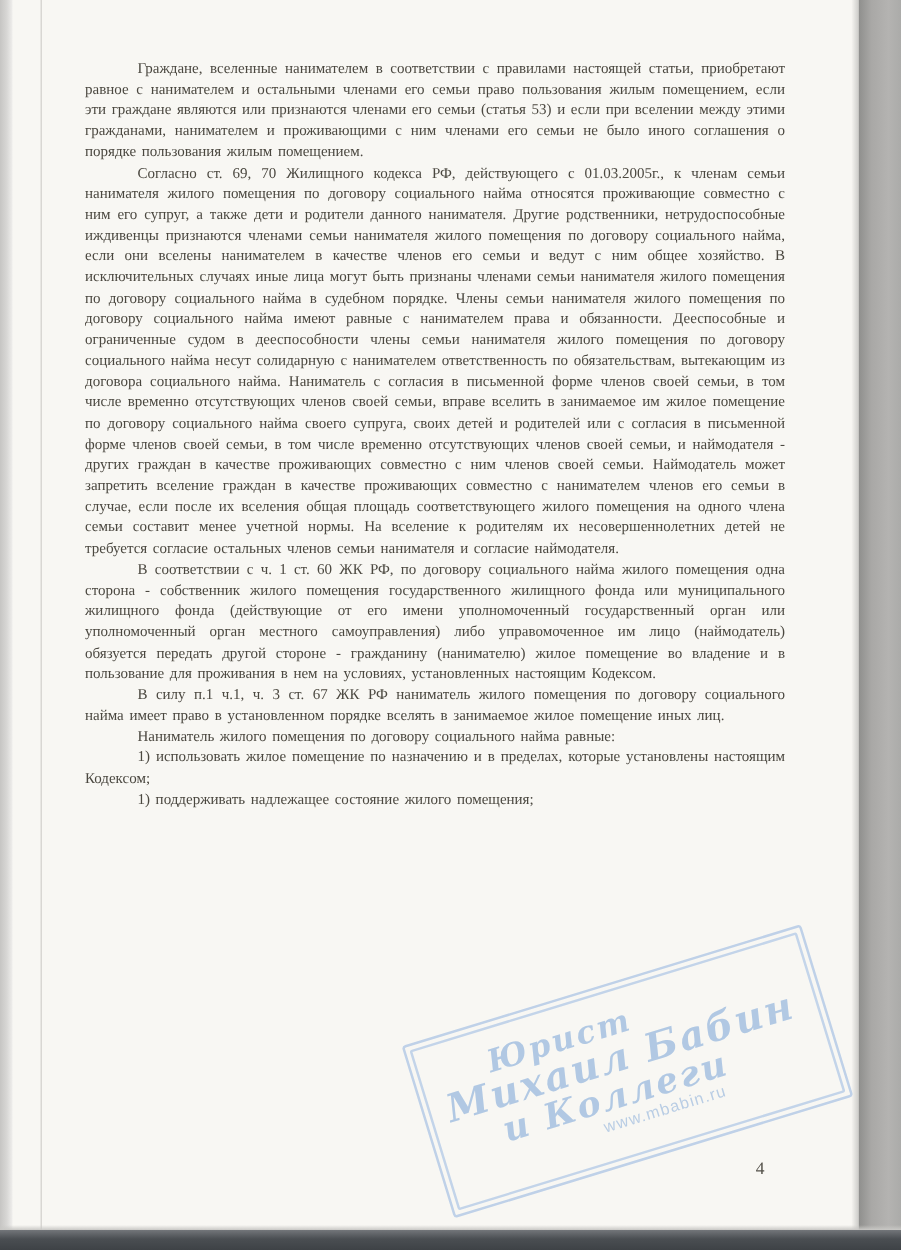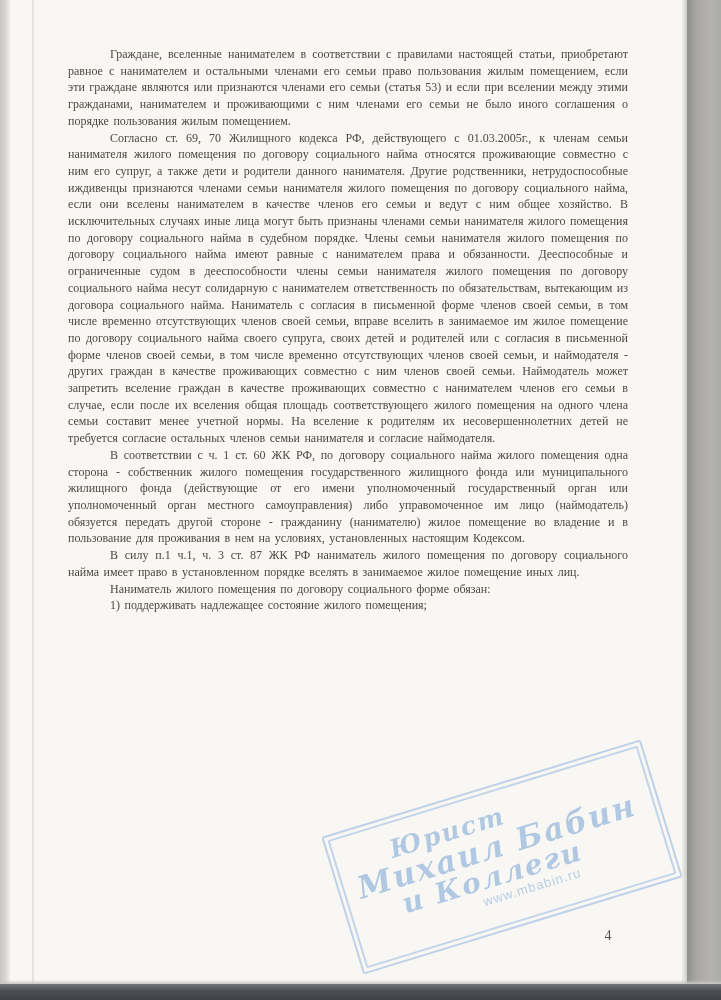--- a/index.html
+++ b/index.html
@@ -93,22 +93,23 @@
       <div class="stamp-name">Михаил Бабин</div>
       <div class="stamp-colleagues">и Коллеги</div>
       <div class="stamp-url">www.mbabin.ru</div>
     </div>
   </div>
 
   <div class="text-block">
     <p>Граждане, вселенные нанимателем в соответствии с правилами настоящей статьи, приобретают равное с нанимателем и остальными членами его семьи право пользования жилым помещением, если эти граждане являются или признаются членами его семьи (статья 53) и если при вселении между этими гражданами, нанимателем и проживающими с ним членами его семьи не было иного соглашения о порядке пользования жилым помещением.</p>
     <p>Согласно ст. 69, 70 Жилищного кодекса РФ, действующего с 01.03.2005г., к членам семьи нанимателя жилого помещения по договору социального найма относятся проживающие совместно с ним его супруг, а также дети и родители данного нанимателя. Другие родственники, нетрудоспособные иждивенцы признаются членами семьи нанимателя жилого помещения по договору социального найма, если они вселены нанимателем в качестве членов его семьи и ведут с ним общее хозяйство. В исключительных случаях иные лица могут быть признаны членами семьи нанимателя жилого помещения по договору социального найма в судебном порядке. Члены семьи нанимателя жилого помещения по договору социального найма имеют равные с нанимателем права и обязанности. Дееспособные и ограниченные судом в дееспособности члены семьи нанимателя жилого помещения по договору социального найма несут солидарную с нанимателем ответственность по обязательствам, вытекающим из договора социального найма. Наниматель с согласия в письменной форме членов своей семьи, в том числе временно отсутствующих членов своей семьи, вправе вселить в занимаемое им жилое помещение по договору социального найма своего супруга, своих детей и родителей или с согласия в письменной форме членов своей семьи, в том числе временно отсутствующих членов своей семьи, и наймодателя - других граждан в качестве проживающих совместно с ним членов своей семьи. Наймодатель может запретить вселение граждан в качестве проживающих совместно с нанимателем членов его семьи в случае, если после их вселения общая площадь соответствующего жилого помещения на одного члена семьи составит менее учетной нормы. На вселение к родителям их несовершеннолетних детей не требуется согласие остальных членов семьи нанимателя и согласие наймодателя.</p>
     <p>В соответствии с ч. 1 ст. 60 ЖК РФ,  по договору социального найма жилого помещения одна сторона - собственник жилого помещения государственного жилищного фонда или муниципального жилищного фонда (действующие от его имени уполномоченный государственный орган или уполномоченный орган местного самоуправления) либо управомоченное им лицо (наймодатель) обязуется передать другой стороне - гражданину (нанимателю) жилое помещение во владение и в пользование для проживания в нем на условиях, установленных настоящим Кодексом.</p>
-    <p>В силу п.1 ч.1, ч. 3 ст. 87 ЖК РФ наниматель жилого помещения по договору социального найма имеет право в установленном порядке вселять в занимаемое жилое помещение иных лиц.</p>
-    <p>Наниматель жилого помещения по договору социального форме обязан:</p>
+    <p>В силу п.1 ч.1, ч. 3 ст. 67 ЖК РФ наниматель жилого помещения по договору социального найма имеет право в установленном порядке вселять в занимаемое жилое помещение иных лиц.</p>
+    <p>Наниматель жилого помещения по договору социального найма равные:</p>
+    <p>1) использовать жилое помещение по назначению и в пределах, которые установлены настоящим Кодексом;</p>
     <p>1) поддерживать надлежащее состояние жилого помещения;</p>
   </div>
 
   <div class="page-number">4</div>
 
   <div class="edge-right"></div>
   <div class="edge-bottom"></div>
 
 </div>
 

